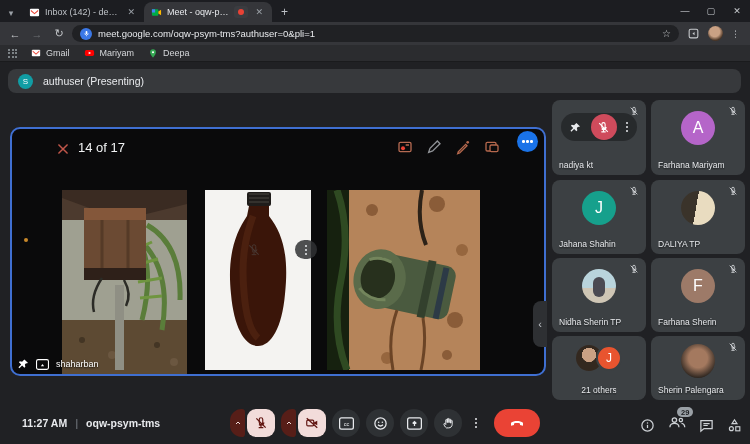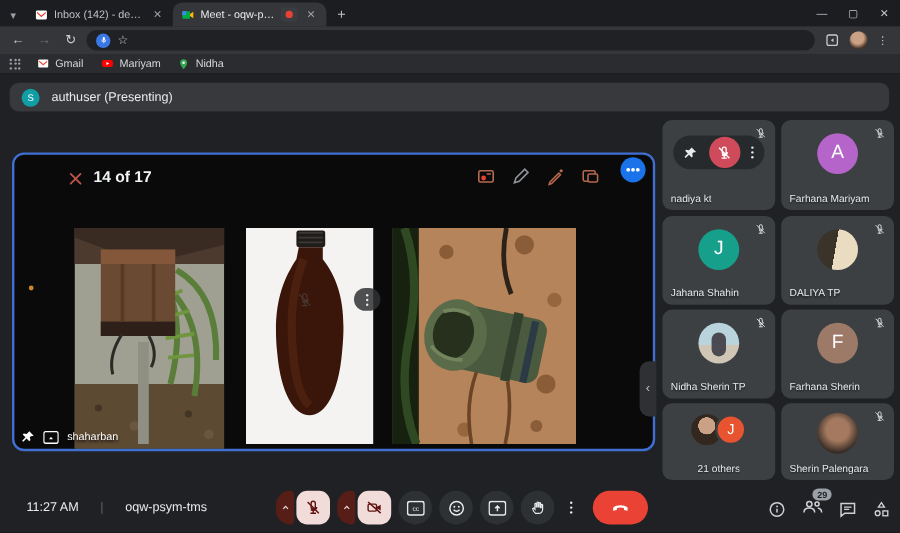--- a/index.html
+++ b/index.html
@@ -38,21 +38,21 @@
 
   
   .meet { position:absolute; left:0; top:62px; width:750px; height:382px; background:#202124; }
   .presenting-bar { position:absolute; left:8px; top:7px; width:733px; height:24px; background:#37393c; border-radius:8px; display:flex; align-items:center; padding:0 10px; gap:10px; }
   .pres-avatar { width:15px; height:15px; border-radius:50%; background:#119da4; color:#fff; font-size:8px; display:flex; align-items:center; justify-content:center; }
   .presenting-label { color:#e8eaed; font-size:10.5px; }
 
   
   .stage { position:absolute; left:10px; top:65px; width:536px; height:249px; background:#0a0a0b; border:2px solid #3f6fd1; border-radius:10px; overflow:hidden; }
   .stage-close { position:absolute; left:44px; top:13px; width:14px; height:14px; }
-  .page-indicator { position:absolute; left:66px; top:11px; color:#f1f3f4; font-size:13px; font-weight:bold; }
+  .page-indicator { position:absolute; left:66px; top:11px; color:#f1f3f4; font-size:13px; font-weight:normal; }
   .stage-tools { position:absolute; right:44px; top:10px; display:flex; gap:13px; align-items:center; }
   .tool { width:16px; height:16px; }
   .stage-more { position:absolute; right:6px; top:2px; width:21px; height:21px; border-radius:50%; background:#1a73e8; display:flex; align-items:center; justify-content:center; gap:1.5px; }
   .stage-more i { width:2.5px; height:2.5px; border-radius:50%; background:#fff; }
   .slide-bullet { position:absolute; left:12px; top:109px; width:4px; height:4px; border-radius:50%; background:#c8882a; }
   .photo { position:absolute; overflow:hidden; }
   .photo svg { display:block; }
   .ph1 { left:50px; top:61px; width:125px; height:184px; }
   .ph2 { left:193px; top:61px; width:106px; height:180px; background:#f4f3f1; }
   .ph3 { left:315px; top:61px; width:153px; height:180px; }
@@ -82,30 +82,30 @@
   .ga.photo { left:0; background:radial-gradient(circle at 50% 38%, #caa184 0 34%, #33281f 35%); }
   .ga.letter { left:20px; background:#e8542f; color:#fff; font-size:12px; display:flex; align-items:center; justify-content:center; border:2px solid #3c4043; }
   .center-name { left:50% !important; transform:translateX(-50%); max-width:88px; }
   .av-photo-daliya { background:linear-gradient(100deg, #3a332a 45%, #e9dcc0 45%); }
   .av-photo-nidha { background:linear-gradient(#b9d4dc 55%, #cfc6b5 0); position:relative; }
   .av-photo-nidha::after { content:""; position:absolute; left:11px; top:8px; width:12px; height:20px; border-radius:6px; background:#4b4a52; }
   .av-photo-deepa { background:radial-gradient(circle at 50% 42%, #a4795f 0 36%, #2e2620 75%); }
 
   
   .bottombar { position:absolute; left:0; top:342px; width:750px; height:40px; }
-  .meta-left { position:absolute; left:22px; top:13px; display:flex; align-items:flex-end; gap:18px; color:#e8eaed; font-size:10.5px; }
+  .meta-left { position:absolute; left:22px; top:13px; display:flex; align-items:flex-end; gap:8px; color:#e8eaed; font-size:10.5px;font-weight:bold; }
   .meta-left .sep { color:#5f6368; }
   .controls { position:absolute; left:230px; top:5px; display:flex; align-items:center; gap:6px; }
   .split { display:flex; gap:2px; }
   .chev-seg { width:15px; height:28px; background:#571e18; border-radius:14px 4px 4px 14px; display:flex; align-items:center; justify-content:center; }
   .muted-btn { width:28px; height:28px; background:#f2dcda; border-radius:9px; display:flex; align-items:center; justify-content:center; }
   .round-btn { width:28px; height:28px; background:#2e3134; border-radius:50%; display:flex; align-items:center; justify-content:center; }
   .more-btn { width:16px; height:28px; display:flex; align-items:center; justify-content:center; }
   .end-call { width:46px; height:28px; background:#ea4335; border-radius:15px; display:flex; align-items:center; justify-content:center; margin-left:4px; }
-  .meta-right { position:absolute; right:8px; top:11px; display:flex; align-items:center; gap:13px; }
+  .meta-right { position:absolute; right:8px; top:11px; display:flex; align-items:flex-end; gap:13px; }
   .count-badge { position:absolute; top:-8px; left:9px; background:#9aa0a6; color:#202124; font-size:7.5px; padding:0.5px 4px; border-radius:7px; font-weight:bold; }
   .ppl-wrap { position:relative; }
 </style>
 </head>
 <body>
 
 <div class="screen">
 
   <div class="tabstrip">
     <div class="tab-search">▾</div>
@@ -140,20 +140,21 @@
   <div class="toolbar">
     <div class="nav-btn">←</div>
     <div class="nav-btn dim">→</div>
     <div class="nav-btn">↻</div>
     <div class="omnibox">
       <span class="site-chip">
         <svg width="7" height="7" viewBox="0 0 24 24" fill="#fff">
             <path d="M12 14a3 3 0 0 0 3-3V6a3 3 0 0 0-6 0v5a3 3 0 0 0 3 3zm5-3a5 5 0 0 1-10 0H5a7 7 0 0 0 6 6.9V21h2v-3.1A7 7 0 0 0 19 11z"></path>
           </svg>
       </span>
+      <span class="url">meet.google.com/oqw-psym-tms?authuser=0&amp;pli=1</span>
       <span class="omni-star">☆</span>
     </div>
     <div class="toolbar-right">
       <svg width="13" height="13" viewBox="0 0 24 24">
           <rect x="4" y="4" width="16" height="16" rx="3" fill="none" stroke="#c7cacd" stroke-width="2"></rect>
           <path d="M14 9l-4 3 4 3z" fill="#c7cacd"></path>
         </svg>
       <span class="tb-avatar"></span>
       <span class="dots-v">⋮</span>
     </div>
@@ -183,21 +184,21 @@
           <rect x="1" y="5" width="22" height="14" rx="4" fill="#f00"></rect>
           <path d="M10 9l6 3-6 3z" fill="#fff"></path>
         </svg>
       <span>Mariyam</span>
     </span>
     <span class="bm">
       <svg width="10" height="11" viewBox="0 0 24 24">
           <path d="M12 2a7 7 0 0 1 7 7c0 5-7 13-7 13S5 14 5 9a7 7 0 0 1 7-7z" fill="#34a853"></path>
           <circle cx="12" cy="9" r="2.6" fill="#fff"></circle>
         </svg>
-      <span>Nidha</span>
+      <span>Deepa</span>
     </span>
   </div>
 
   <div class="meet">
 
     <div class="presenting-bar">
       <span class="pres-avatar">S</span>
       <span class="presenting-label">authuser (Presenting)</span>
     </div>
 

